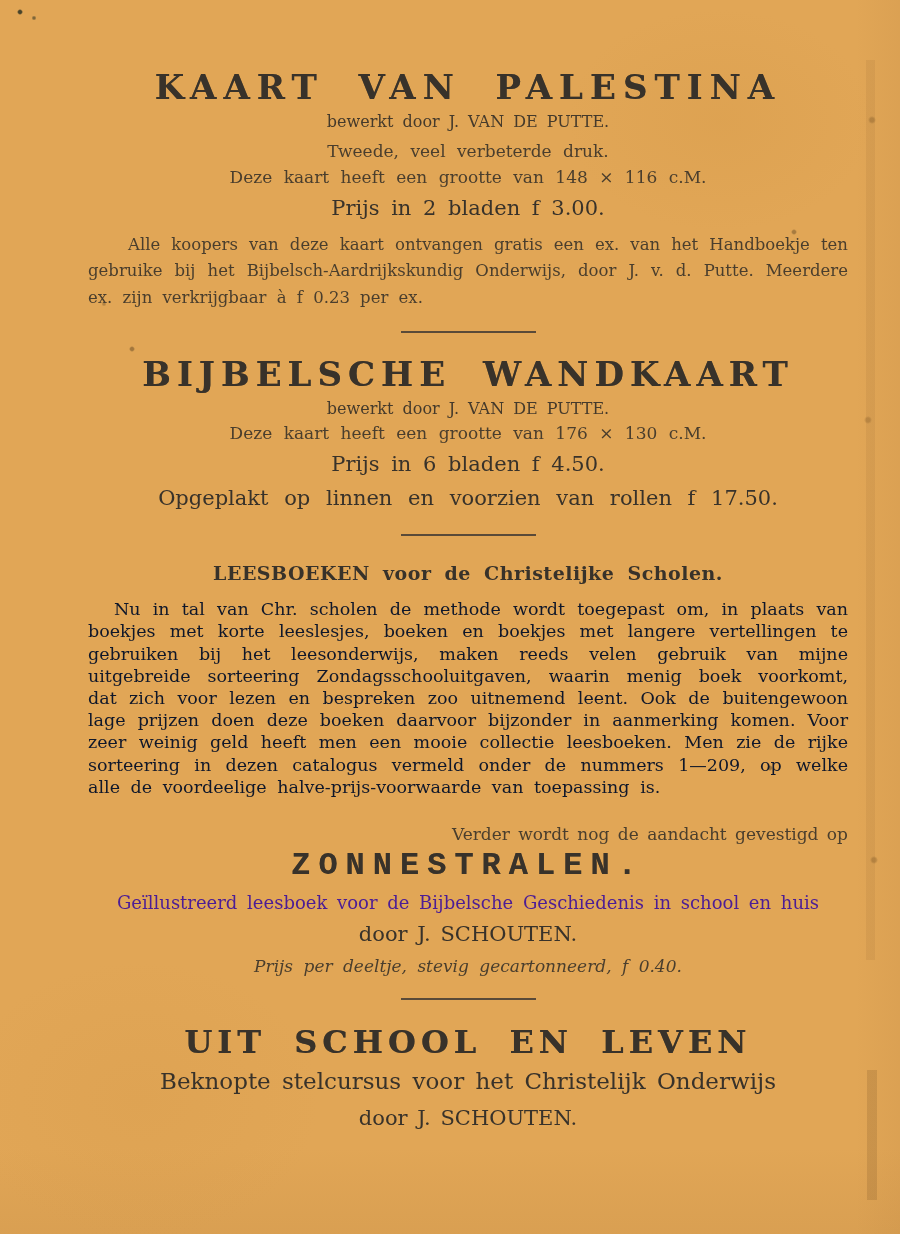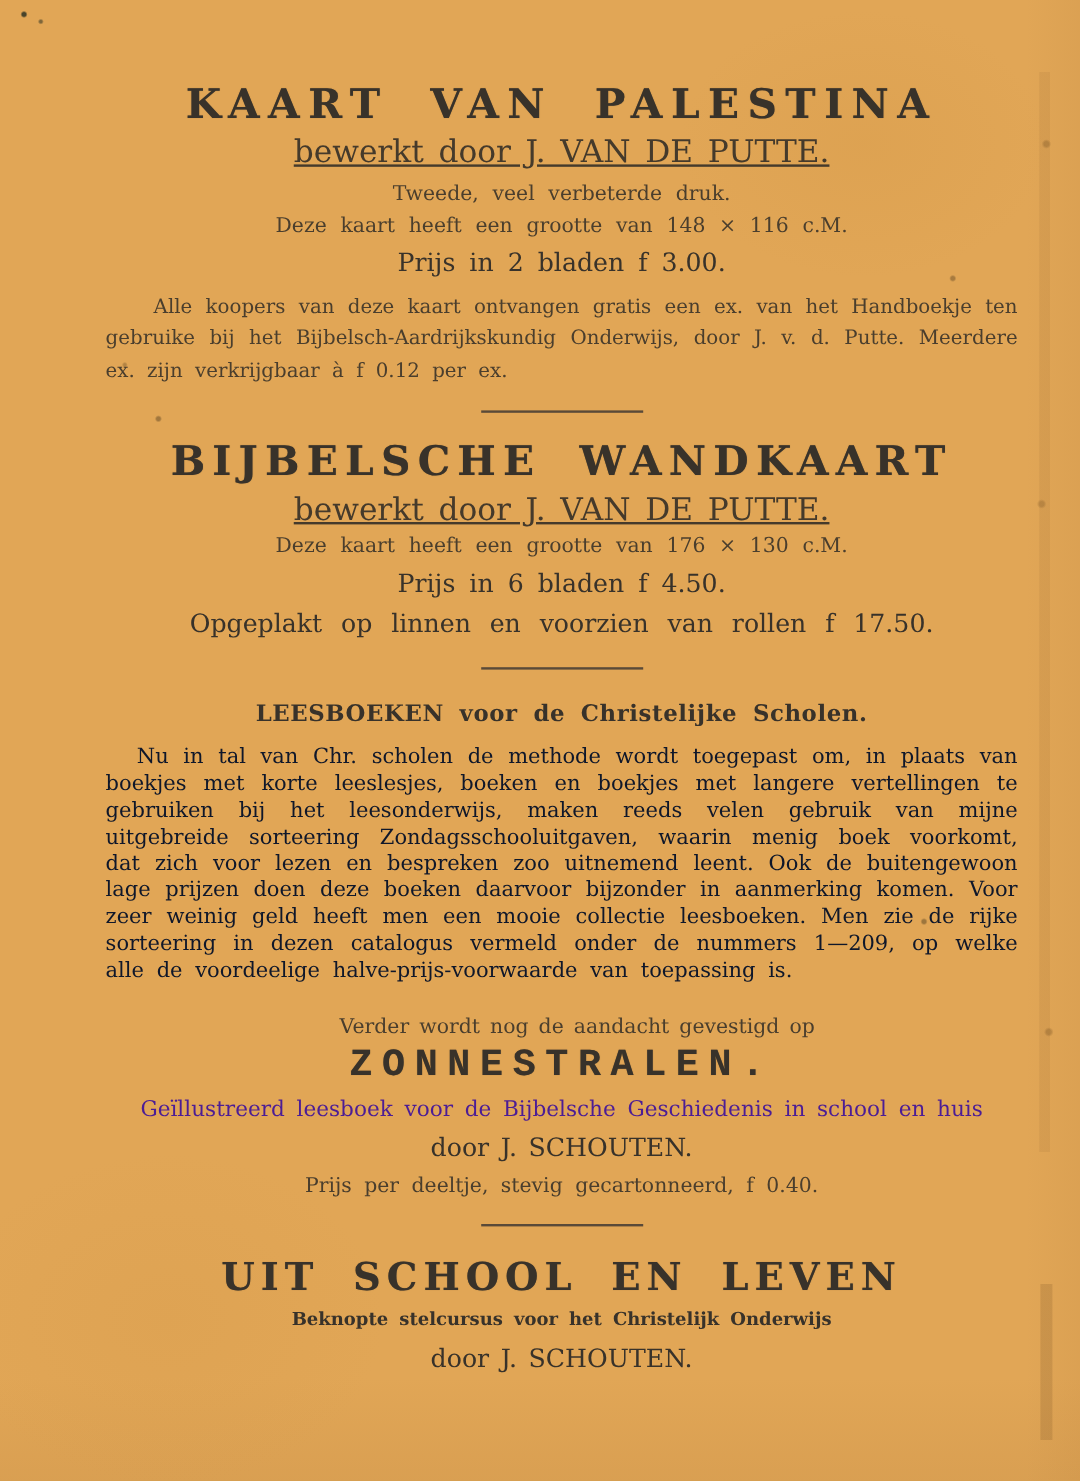--- a/index.html
+++ b/index.html
@@ -63,21 +63,21 @@
     font-weight: 600;
     color: var(--ink-dark);
     letter-spacing: 7px;
     word-spacing: 16px;
     line-height: 1.0;
     text-shadow: 0 0 .6px rgba(56,50,42,.6);
   }
   .display-title.t2 { letter-spacing: 6px; word-spacing: 14px; }
   .display-title.t3 { font-size: 32px; letter-spacing: 8px; font-family: Liberation Mono, monospace; }
   .display-title.t4 { font-size: 32px; letter-spacing: 5px; word-spacing: 12px; }
-  .byline   { margin: 8px 0 0; font-size: 26px; word-spacing: 4px; text-decoration: underline; }
+  .byline   { margin: 8px 0 0; font-size: 16px; word-spacing: 4px; }
   .small    { margin: 10px 0 0; font-size: 17px; word-spacing: 6px; color: #4a3e2d; }
   .price    { margin: 9px 0 0; font-size: 21px; word-spacing: 5px; color: var(--ink-dark); }
   .mounted  { margin: 8px 0 0; font-size: 21px; word-spacing: 9px; color: var(--ink-dark); }
   .note {
     margin: 12px 0 0;
     font-size: 16.5px;
     line-height: 1.6;
     text-align: justify;
     text-indent: 40px;
     word-spacing: 5px;
@@ -104,47 +104,47 @@
     font-size: 17.5px;
     line-height: 1.27;
     text-align: justify;
     text-indent: 26px;
     word-spacing: 5px;
     color: #0f172a;
   }
   .intro-line {
     margin: 26px 0 0;
     font-size: 17px;
-    text-align: center;
+    text-align: right;
     text-indent: 26px;
     word-spacing: 3px;
     color: #4a3e2d;
   }
   .subtitle { margin: 10px 0 0; font-size: 18px; word-spacing: 4px; color: #4c1d95; }
   .author   { margin: 9px 0 0; font-size: 21px; word-spacing: 3px; color: var(--ink-dark); }
   .volumes  { margin: 18px 0 0; font-size: 17px; word-spacing: 5px; color: #4a3e2d; }
-  .price-sm { margin: 10px 0 0; font-size: 17px; word-spacing: 5px; color: #4a3e2d; }
-  .subtitle-bold { margin: 10px 0 0; font-size: 15px; font-weight: 700; word-spacing: 4px; color: var(--ink-dark); }
+  .price-sm { margin: 10px 0 0; font-size: 17px; word-spacing: 5px; color: #4a3e2d; font-style: italic; }
+  .subtitle-bold { margin: 10px 0 0; font-size: 23px; font-weight: 400; word-spacing: 4px; color: var(--ink-dark); }
   .author4  { margin: 12px 0 0; }
 </style>
 </head>
 <body>
 
 <div class="page">
   <div class="texture"></div>
 
   <div class="content">
 
     <section>
       <h1 class="display-title">KAART VAN PALESTINA</h1>
       <p class="byline">bewerkt door J. VAN DE PUTTE.</p>
       <p class="small">Tweede, veel verbeterde druk.</p>
       <p class="small" style="margin-top:6px">Deze kaart heeft een grootte van 148 × 116 c.M.</p>
       <p class="price">Prijs in 2 bladen f 3.00.</p>
-      <p class="note">Alle koopers van deze kaart ontvangen gratis een ex. van het Handboekje ten gebruike bij het Bijbelsch-Aardrijkskundig Onderwijs, door J. v. d. Putte. Meerdere ex. zijn verkrijgbaar à f 0.12 per ex.</p>
+      <p class="note">Alle koopers van deze kaart ontvangen gratis een ex. van het Handboekje ten gebruike bij het Bijbelsch-Aardrijkskundig Onderwijs, door J. v. d. Putte. Meerdere ex. zijn verkrijgbaar à f 0.23 per ex.</p>
     </section>
 
     <hr class="rule">
 
     <section>
       <h1 class="display-title t2">BIJBELSCHE WANDKAART</h1>
       <p class="byline">bewerkt door J. VAN DE PUTTE.</p>
       <p class="small" style="margin-top:5px">Deze kaart heeft een grootte van 176 × 130 c.M.</p>
       <p class="price">Prijs in 6 bladen f 4.50.</p>
       <p class="mounted" style="margin-top:10px">Opgeplakt op linnen en voorzien van rollen f 17.50.</p>

